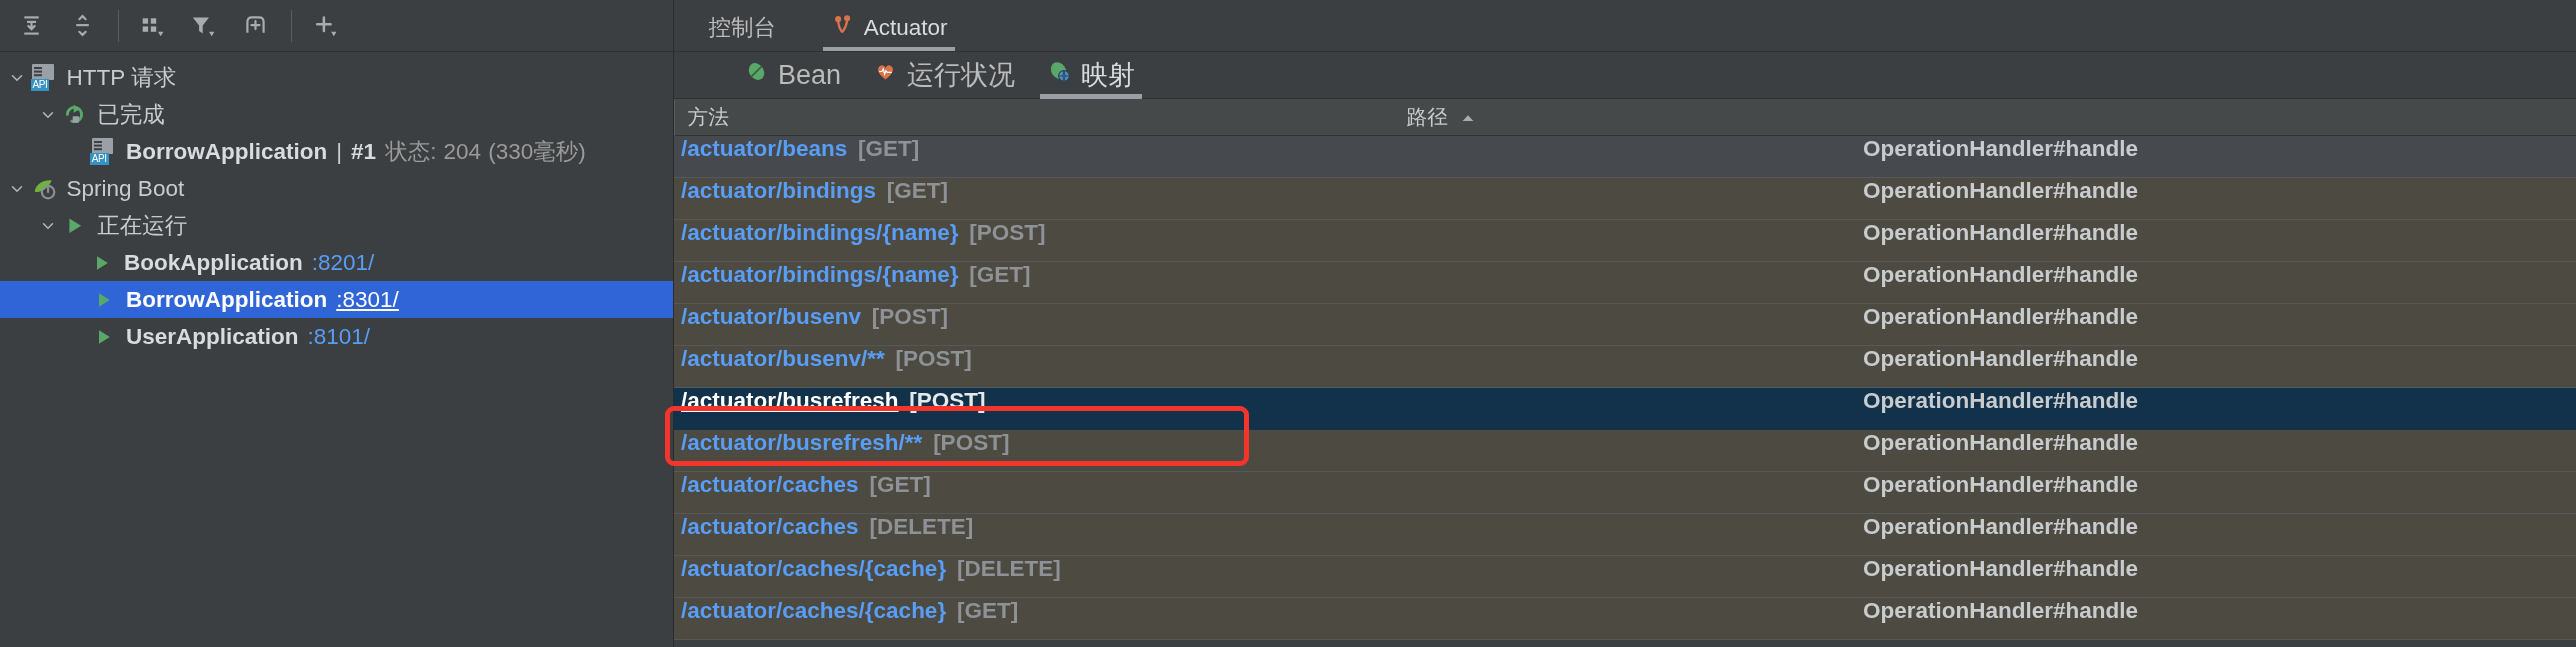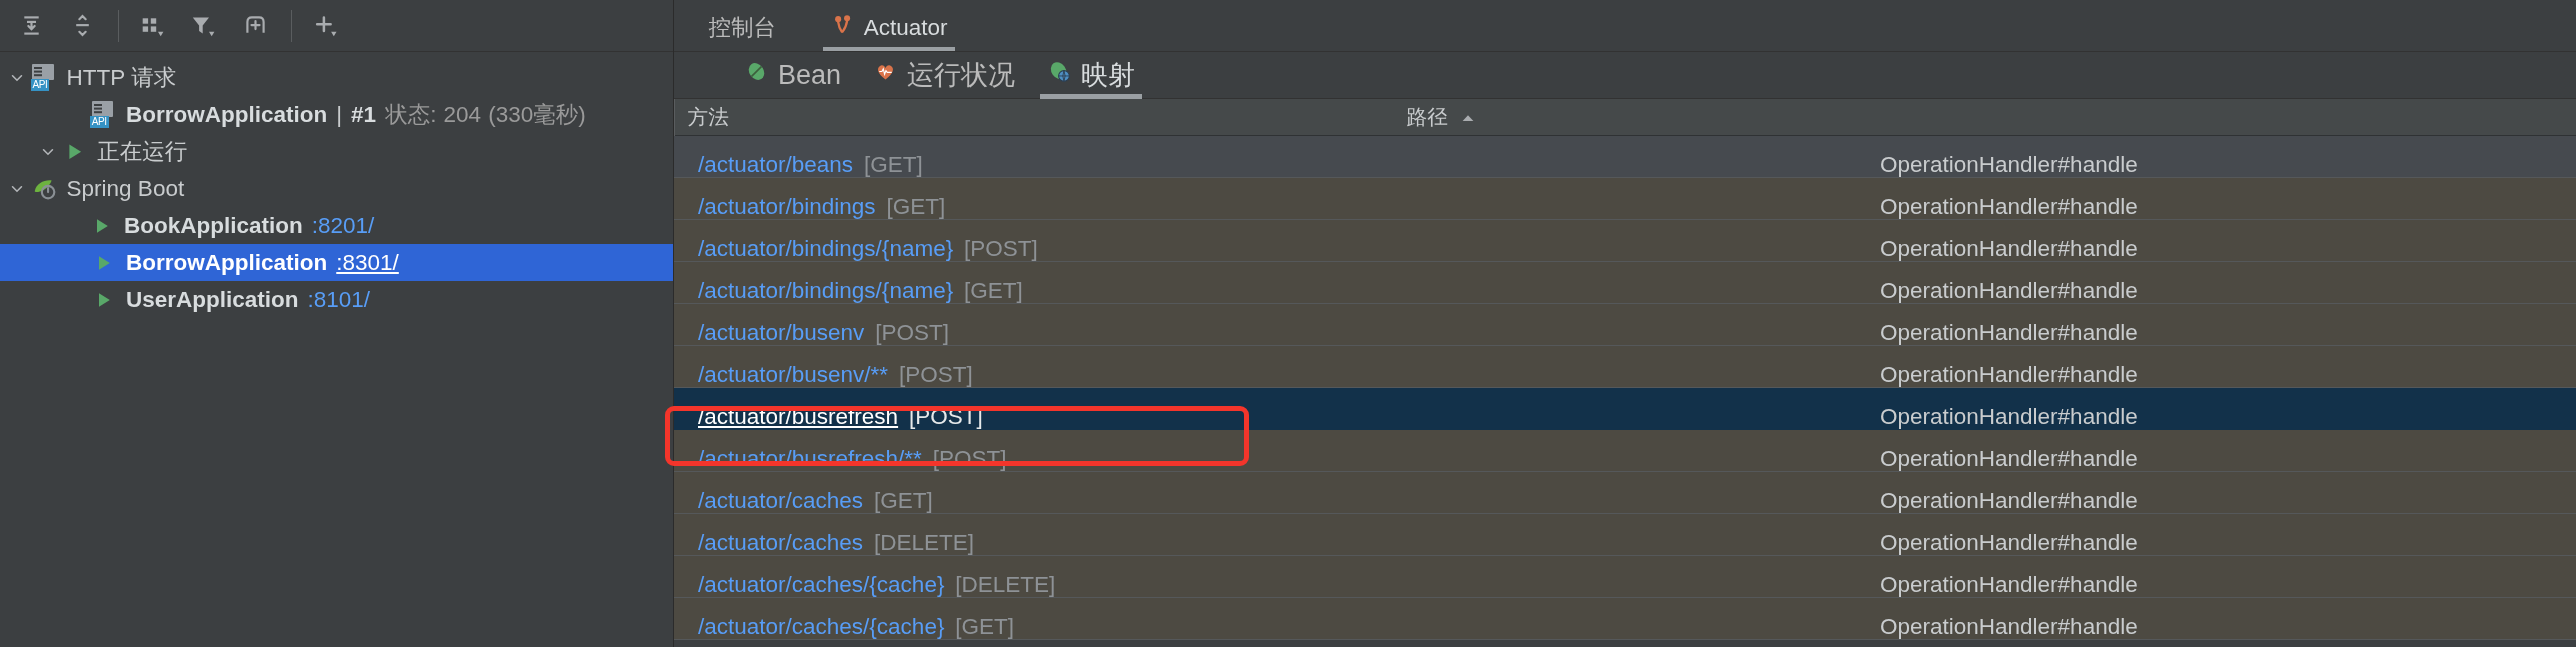--- a/index.html
+++ b/index.html
@@ -119,21 +119,21 @@
   }
   .th { display:flex; align-items:center; gap: 10.8px; padding-left: 12.6px; height: 37px; }
   .th.c1 { width: 1182px; flex: 0 0 1182px; }
   .th.c2 { flex: 1 1 auto; border-left: 0.9px solid #5A5D5F; }
   .sortcaret { display:inline-block; }
 
   .trow { display:flex; height: 42px; align-items:center; font-size: 22.5px; border-bottom: 0.9px solid #55585A; }
   .trow.grey { background: #464A4F; }
   .trow.olive { background: #4D4A42; }
   .trow.selected { background: #12314A; border-bottom: 0.9px solid #12314A; }
-  .td { height: 42px; display:flex; align-items:flex-end; padding-left: 24px; white-space: nowrap; overflow: hidden; }
+  .td { height: 42px; display:flex; align-items:flex-start; padding-left: 7px; white-space: nowrap; overflow: hidden; font-weight: bold; }
   .td.c1 { width: 1182px; flex: 0 0 1182px; }
   .td.c2 { flex: 1 1 auto; color: #C9CCCE; }
   .path { color: #589DF6; }
   .trow.selected .path { color: #FFFFFF; text-decoration: underline; }
   .verb { color: #8E9296; margin-left: 10.8px; }
   .trow.selected .verb { color: #E6E9EA; }
 
   
   #annot {
     position: absolute;
@@ -217,64 +217,79 @@
         </span>
         <span class="tico">
           <span class="api-ico">
               <span class="doc"></span>
               <span class="badge">API</span>
             </span>
         </span>
         <span class="tlabel">HTTP 请求</span>
       </div>
 
+      <div class="tnode" style="padding-left:36px;">
+        <span class="chev">
+          <svg width="16" height="16" viewBox="0 0 18 18">
+              <path d="M4 6.5 L9 11.5 L14 6.5" stroke="#B3B6B9" stroke-width="1.8" fill="none" stroke-linecap="round"></path>
+            </svg>
+        </span>
+        <span class="tico">
+          <svg width="25" height="25" viewBox="0 0 28 28">
+            <path d="M6 14 a8 8 0 1 1 5 7.4" stroke="#59A869" stroke-width="3.2" fill="none" stroke-linecap="round"></path>
+            <path d="M13 3 L21 7.5 L13 12 Z" fill="#59A869"></path>
+            <rect x="12" y="16" width="7" height="7" fill="#9AA0A6"></rect>
+          </svg>
+        </span>
+        <span class="tlabel">已完成</span>
+      </div>
 
       <div class="tnode" style="padding-left:90px;">
         <span class="tico">
           <span class="api-ico">
               <span class="doc"></span>
               <span class="badge">API</span>
             </span>
         </span>
         <span class="tlabel bold">BorrowApplication</span>
         <span class="sep">|</span>
         <span class="hash">#1</span>
         <span class="tmeta">状态:</span>
         <span class="tmeta" style="margin-left:7.2px;">204</span>
         <span class="tmeta" style="margin-left:7.2px;">(330毫秒)</span>
       </div>
 
+      <div class="tnode" style="padding-left:5.4px;">
+        <span class="chev">
+          <svg width="16" height="16" viewBox="0 0 18 18">
+              <path d="M4 6.5 L9 11.5 L14 6.5" stroke="#B3B6B9" stroke-width="1.8" fill="none" stroke-linecap="round"></path>
+            </svg>
+        </span>
+        <span class="tico">
+          <svg width="25" height="25" viewBox="0 0 28 28">
+            <path d="M3 17 C5 8 14 4 22 5 C19 13 12 18 4 18 Z" fill="#6DB33F"></path>
+            <circle cx="18" cy="18" r="7" fill="none" stroke="#8A9095" stroke-width="2.4"></circle>
+            <path d="M18 13.5 L18 18" stroke="#8A9095" stroke-width="2.4" stroke-linecap="round"></path>
+          </svg>
+        </span>
+        <span class="tlabel">Spring Boot</span>
+      </div>
+
       <div class="tnode" style="padding-left:36px;">
         <span class="chev">
           <svg width="16" height="16" viewBox="0 0 18 18">
               <path d="M4 6.5 L9 11.5 L14 6.5" stroke="#B3B6B9" stroke-width="1.8" fill="none" stroke-linecap="round"></path>
             </svg>
         </span>
         <span class="tico">
           <svg width="21.6" height="21.6" viewBox="0 0 24 24">
               <path d="M6 4 L19 12 L6 20 Z" fill="#59A869"></path>
             </svg>
         </span>
         <span class="tlabel">正在运行</span>
-      </div>
-
-      <div class="tnode" style="padding-left:5.4px;">
-        <span class="chev">
-          <svg width="16" height="16" viewBox="0 0 18 18">
-              <path d="M4 6.5 L9 11.5 L14 6.5" stroke="#B3B6B9" stroke-width="1.8" fill="none" stroke-linecap="round"></path>
-            </svg>
-        </span>
-        <span class="tico">
-          <svg width="25" height="25" viewBox="0 0 28 28">
-            <path d="M3 17 C5 8 14 4 22 5 C19 13 12 18 4 18 Z" fill="#6DB33F"></path>
-            <circle cx="18" cy="18" r="7" fill="none" stroke="#8A9095" stroke-width="2.4"></circle>
-            <path d="M18 13.5 L18 18" stroke="#8A9095" stroke-width="2.4" stroke-linecap="round"></path>
-          </svg>
-        </span>
-        <span class="tlabel">Spring Boot</span>
       </div>
 
       <div class="tnode" style="padding-left:88px;">
         <span class="tico">
           <svg width="20" height="20" viewBox="0 0 24 24">
               <path d="M6 4 L19 12 L6 20 Z" fill="#59A869"></path>
             </svg>
         </span>
         <span class="tlabel bold">BookApplication</span>
         <span class="tport">:8201/</span>

